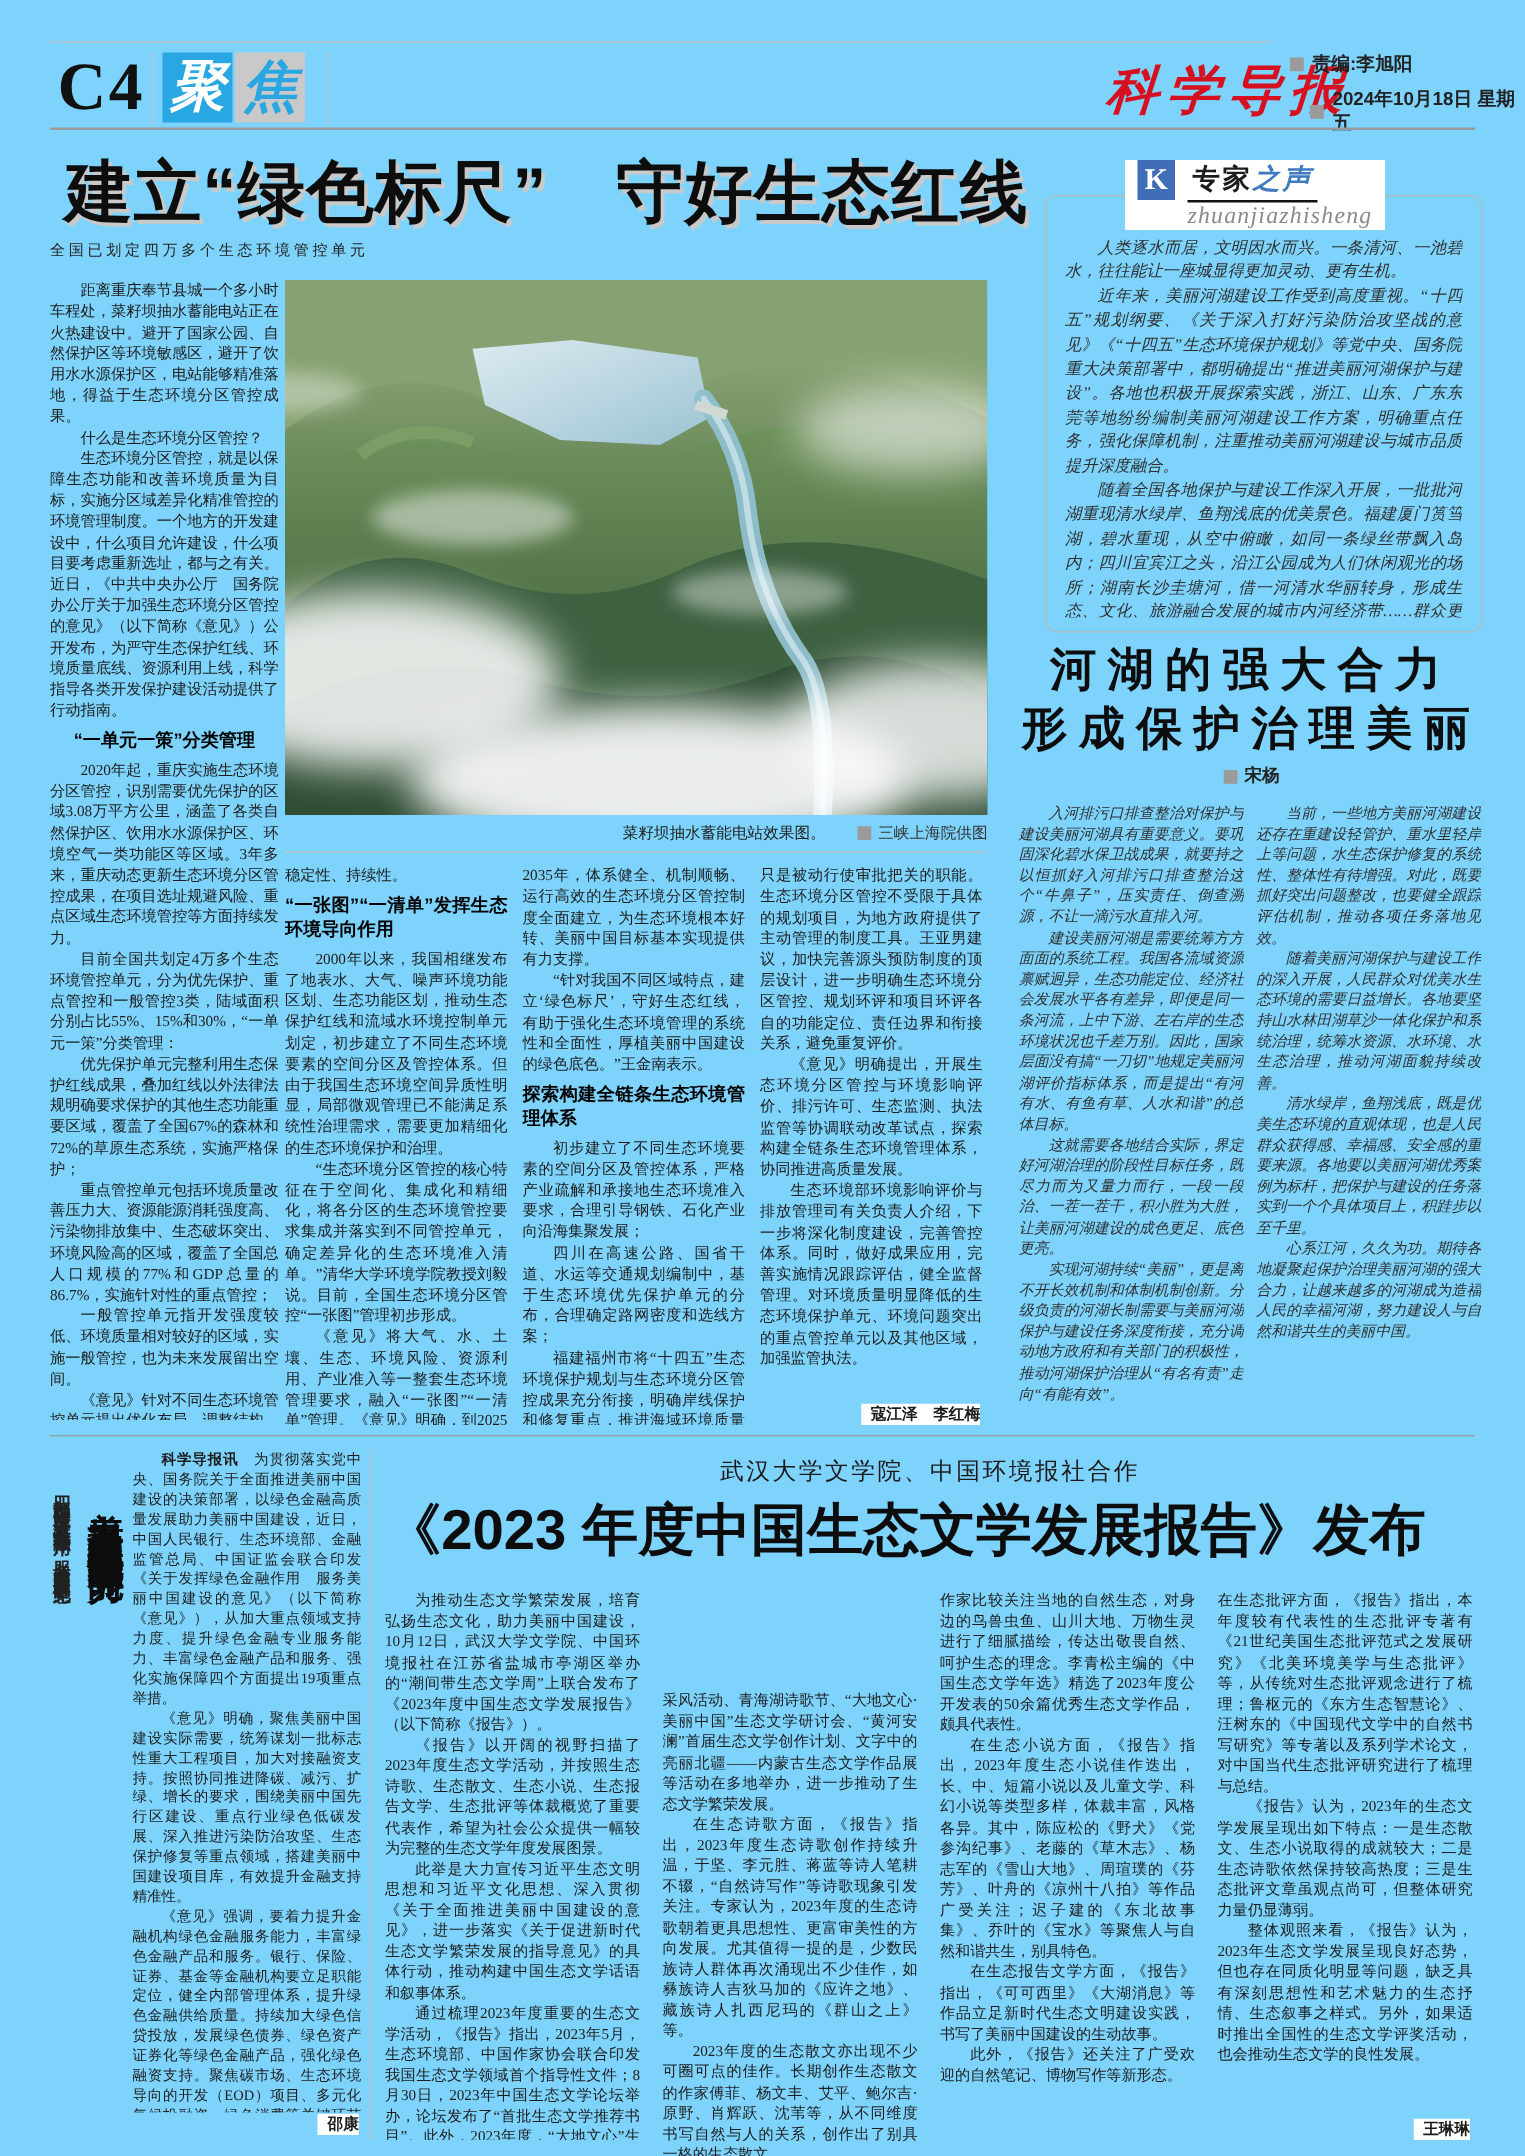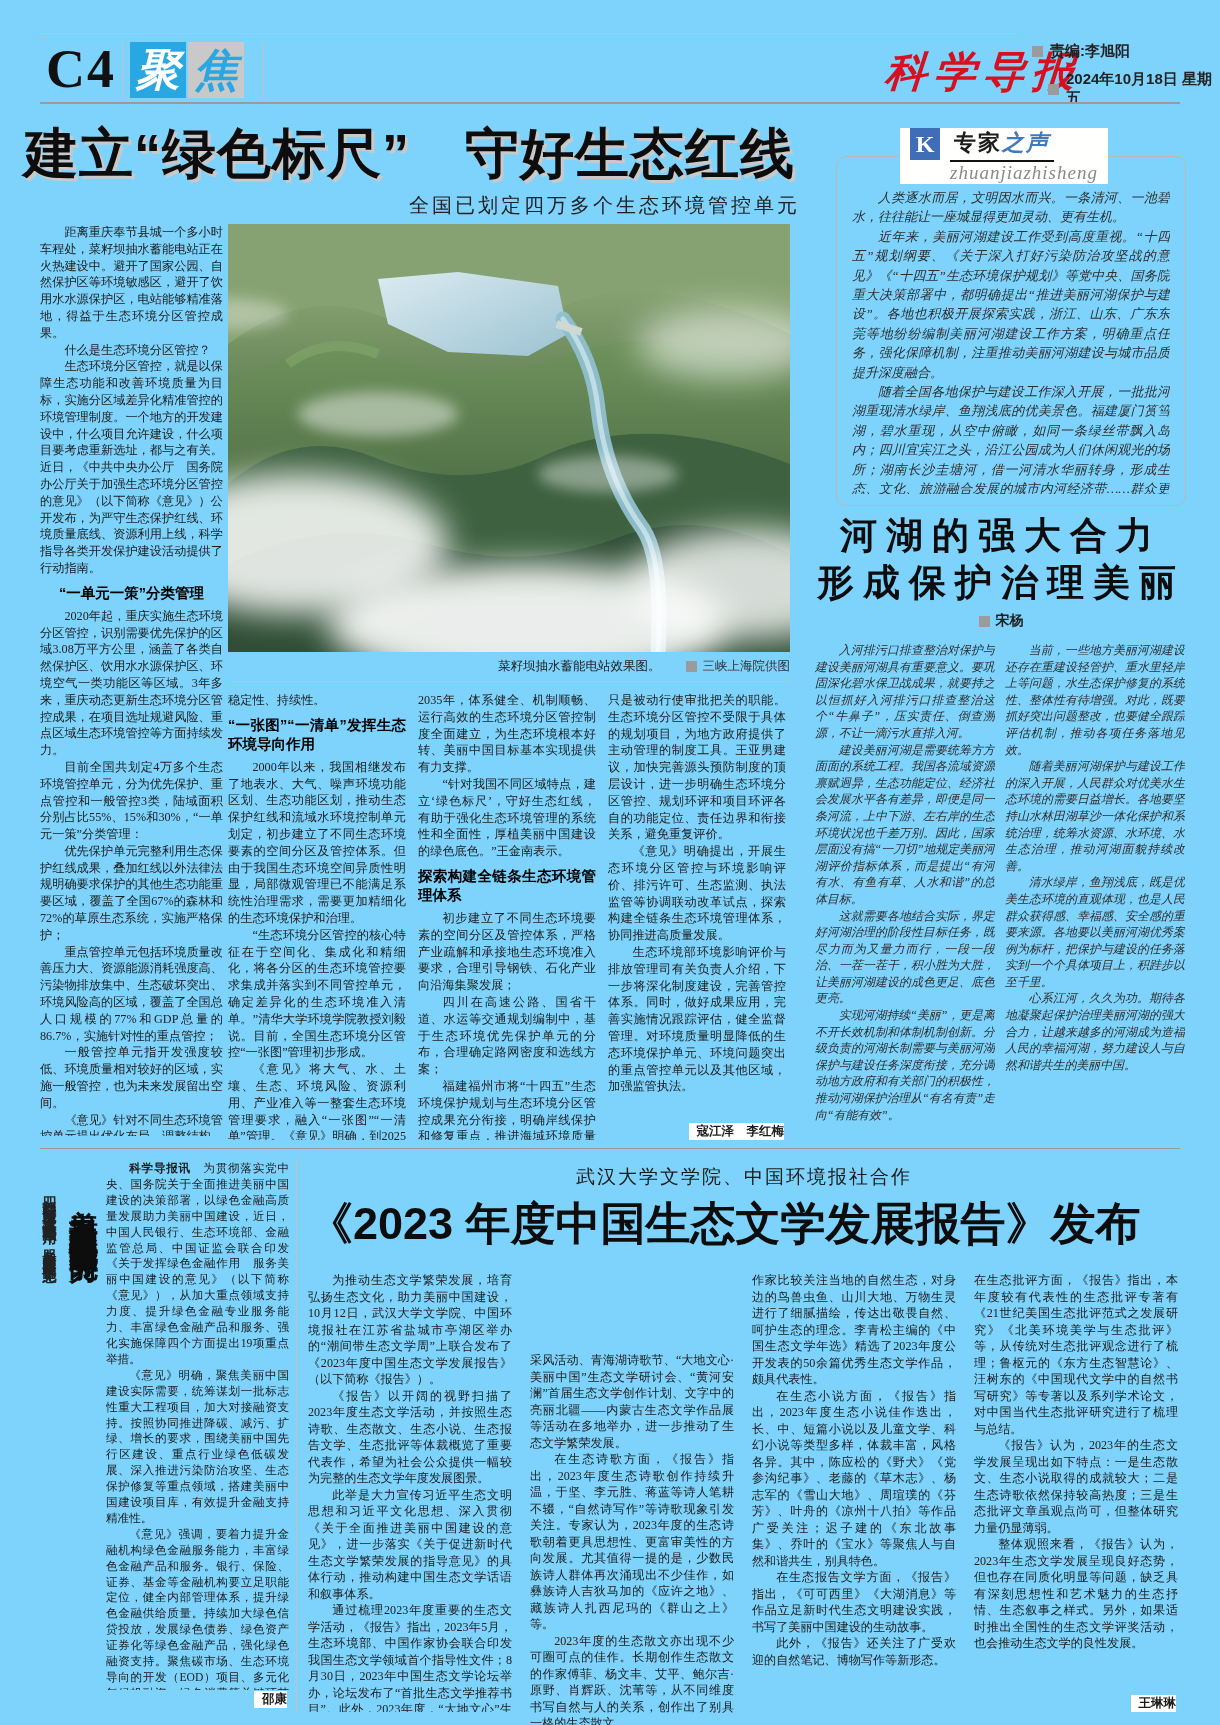--- a/index.html
+++ b/index.html
@@ -19,21 +19,21 @@
             font-family:"Liberation Serif",serif;transform:skewX(-4deg);}
   .hdr-line{font-family:"Liberation Sans",sans-serif;font-size:15px;font-weight:bold;color:#222;
             display:flex;align-items:center;gap:7px;}
   .sq{display:inline-block;width:11px;height:11px;background:#9b9b9b;flex:0 0 auto;}
   .sq.inline{margin-right:6px;vertical-align:middle;}
 
   
   .main-headline{font-family:"Liberation Sans","DejaVu Sans",sans-serif;font-weight:900;color:#0d0d0d;
                  font-size:54px;letter-spacing:1px;text-align:center;white-space:nowrap;
                  text-shadow:3px 3px 0 #c9c9c9;}
-  .main-sub{font-family:"Liberation Sans",sans-serif;font-size:20px;letter-spacing:3px;text-align:right;color:#222;}
+  .main-sub{font-family:"Liberation Sans",sans-serif;font-size:12px;letter-spacing:3px;text-align:left;color:#222;}
   .coltext{font-size:12.2px;line-height:16.8px;text-align:justify;overflow:hidden;}
   .coltext .para{margin:0;text-indent:2em;}
   .coltext .para.cont{text-indent:0;}
   .coltext .subhead{margin:7px 0 5px;font-family:"Liberation Sans",sans-serif;font-size:14.5px;
                     font-weight:bold;color:#000;line-height:19px;text-indent:0;}
   .col-left .subhead{text-align:center;}
   .byline{position:absolute;right:2px;bottom:0;font-weight:bold;font-size:12.5px;
           font-family:"Liberation Sans",sans-serif;background:#fffffe;padding-left:8px;margin-top:17px;}
   .caption{font-size:12.5px;font-family:"Liberation Sans",sans-serif;color:#222;text-align:right;}
   .caption .credit{color:#333;}
@@ -87,21 +87,21 @@
     <span class="sq"></span>
     <span>责编:李旭阳</span>
   </div>
   <div class="abs hdr-line" style="left:1032px;top:70px;margin-left:16px;">
     <span class="sq"></span>
     <span>2024年10月18日  星期五</span>
   </div>
 
   <div class="rule abs" style="left:40px;top:102px;width:1140px;height:2px;"></div>
 
-  <div class="abs main-headline" style="left:24px;top:118px;width:760px;">建立“绿色标尺”　守好生态红线</div>
+  <div class="abs main-headline" style="left:52px;top:118px;width:760px;">建立“绿色标尺”　守好生态红线</div>
   <div class="abs main-sub" style="left:40px;top:192px;width:760px;">全国已划定四万多个生态环境管控单元</div>
 
   <div class="abs coltext col-left" style="left:40px;top:224px;width:183px;height:912px;">
       <p class="para">距离重庆奉节县城一个多小时车程处，菜籽坝抽水蓄能电站正在火热建设中。避开了国家公园、自然保护区等环境敏感区，避开了饮用水水源保护区，电站能够精准落地，得益于生态环境分区管控成果。</p>
       <p class="para">什么是生态环境分区管控？</p>
       <p class="para">生态环境分区管控，就是以保障生态功能和改善环境质量为目标，实施分区域差异化精准管控的环境管理制度。一个地方的开发建设中，什么项目允许建设，什么项目要考虑重新选址，都与之有关。近日，《中共中央办公厅　国务院办公厅关于加强生态环境分区管控的意见》（以下简称《意见》）公开发布，为严守生态保护红线、环境质量底线、资源利用上线，科学指导各类开发保护建设活动提供了行动指南。</p>
       <h3 class="subhead">“一单元一策”分类管理</h3>
       <p class="para">2020年起，重庆实施生态环境分区管控，识别需要优先保护的区域3.08万平方公里，涵盖了各类自然保护区、饮用水水源保护区、环境空气一类功能区等区域。3年多来，重庆动态更新生态环境分区管控成果，在项目选址规避风险、重点区域生态环境管控等方面持续发力。</p>
       <p class="para">目前全国共划定4万多个生态环境管控单元，分为优先保护、重点管控和一般管控3类，陆域面积分别占比55%、15%和30%，“一单元一策”分类管理：</p>
       <p class="para">优先保护单元完整利用生态保护红线成果，叠加红线以外法律法规明确要求保护的其他生态功能重要区域，覆盖了全国67%的森林和72%的草原生态系统，实施严格保护；</p>

